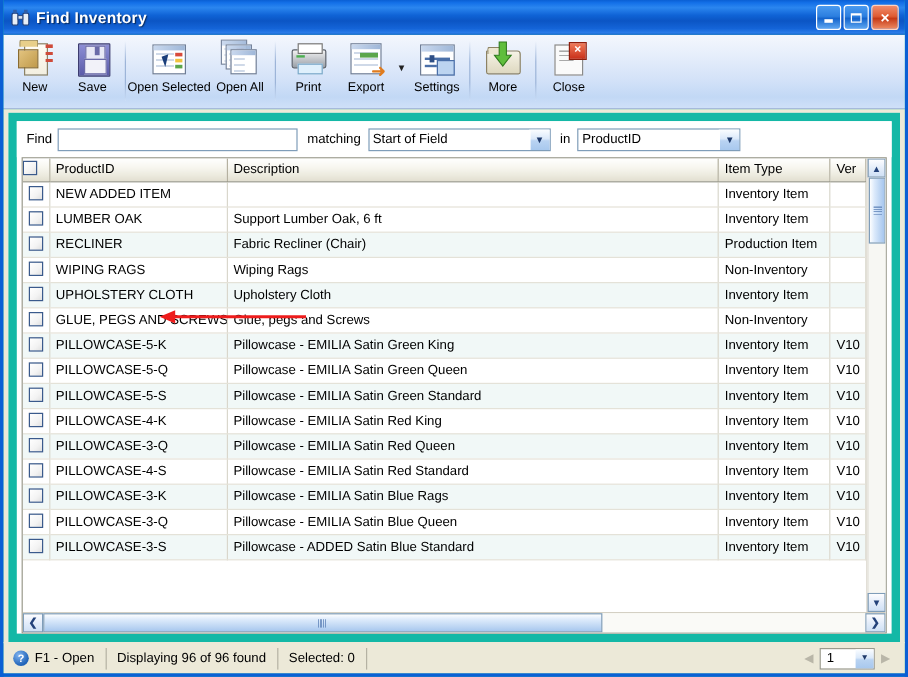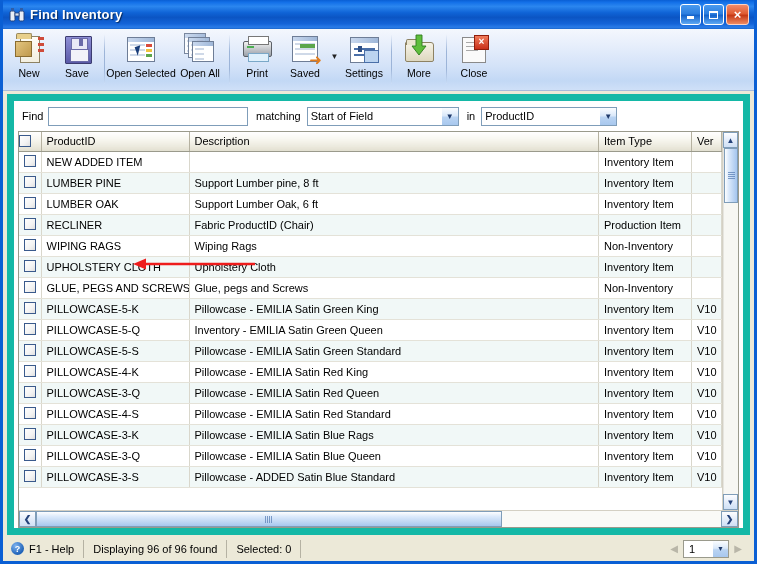--- a/index.html
+++ b/index.html
@@ -623,21 +623,21 @@
 
     <div class="tb-item">
       <div class="tb-ico">
         <div class="ico-grid">
             <div class="gbar"></div>
             <div class="grows"></div>
             <div class="green"></div>
           </div>
         <div class="ico-arrowc">➜</div>
       </div>
-      <div class="tb-lbl">Saved</div>
+      <div class="tb-lbl">Export</div>
     </div>
 
     <div class="tb-drop">▼</div>
 
     <div class="tb-item">
       <div class="tb-ico">
         <div class="ico-settings">
           <div class="sbar"></div>
           <div class="sl" style="left:3px;right:3px;top:10px;"></div>
           <div class="sl" style="left:3px;right:3px;top:16px;"></div>
@@ -720,38 +720,31 @@
                 </tr>
               </thead>
               <tbody id="grid-body">
                   <tr class="norm">
                     <td class="chkcell"><span class="chkbox"></span></td>
                     <td class="c-pid">NEW ADDED ITEM</td>
                     <td></td>
                     <td>Inventory Item</td>
                     <td></td>
                   </tr>
-                  <tr class="alt">
-                    <td class="chkcell"><span class="chkbox"></span></td>
-                    <td class="c-pid">LUMBER PINE</td>
-                    <td>Support Lumber pine, 8 ft</td>
-                    <td>Inventory Item</td>
-                    <td></td>
-                  </tr>
                   <tr class="norm">
                     <td class="chkcell"><span class="chkbox"></span></td>
                     <td class="c-pid">LUMBER OAK</td>
                     <td>Support Lumber Oak, 6 ft</td>
                     <td>Inventory Item</td>
                     <td></td>
                   </tr>
                   <tr class="alt">
                     <td class="chkcell"><span class="chkbox"></span></td>
                     <td class="c-pid">RECLINER</td>
-                    <td>Fabric ProductID (Chair)</td>
+                    <td>Fabric Recliner (Chair)</td>
                     <td>Production Item</td>
                     <td></td>
                   </tr>
                   <tr class="norm">
                     <td class="chkcell"><span class="chkbox"></span></td>
                     <td class="c-pid">WIPING RAGS</td>
                     <td>Wiping Rags</td>
                     <td>Non-Inventory</td>
                     <td></td>
                   </tr>
@@ -772,21 +765,21 @@
                   <tr class="alt">
                     <td class="chkcell"><span class="chkbox"></span></td>
                     <td class="c-pid">PILLOWCASE-5-K</td>
                     <td>Pillowcase - EMILIA Satin Green King</td>
                     <td>Inventory Item</td>
                     <td>V10</td>
                   </tr>
                   <tr class="norm">
                     <td class="chkcell"><span class="chkbox"></span></td>
                     <td class="c-pid">PILLOWCASE-5-Q</td>
-                    <td>Inventory - EMILIA Satin Green Queen</td>
+                    <td>Pillowcase - EMILIA Satin Green Queen</td>
                     <td>Inventory Item</td>
                     <td>V10</td>
                   </tr>
                   <tr class="alt">
                     <td class="chkcell"><span class="chkbox"></span></td>
                     <td class="c-pid">PILLOWCASE-5-S</td>
                     <td>Pillowcase - EMILIA Satin Green Standard</td>
                     <td>Inventory Item</td>
                     <td>V10</td>
                   </tr>
@@ -863,21 +856,21 @@
     <svg class="annot" style="left:128px; top:164px; width:125px; height:18px;" viewBox="0 0 125 18" xmlns="http://www.w3.org/2000/svg">
       <line x1="14" y1="9" x2="124" y2="9" stroke="#ee1c1c" stroke-width="2.6"></line>
       <polygon points="2,9 15,3.5 15,14.5" fill="#ee1c1c"></polygon>
     </svg>
 
   </div>
 
   <div class="statusbar">
     <div class="sb-sect">
       <span class="help-ico">?</span>
-      <span>F1 - Help</span>
+      <span>F1 - Open</span>
     </div>
     <div class="sb-sect">
       <span>Displaying 96 of 96 found</span>
     </div>
     <div class="sb-sect">
       <span>Selected: 0</span>
     </div>
     <div class="pager">
       <span class="pg-arrow">◀</span>
       <div class="pg-box">

